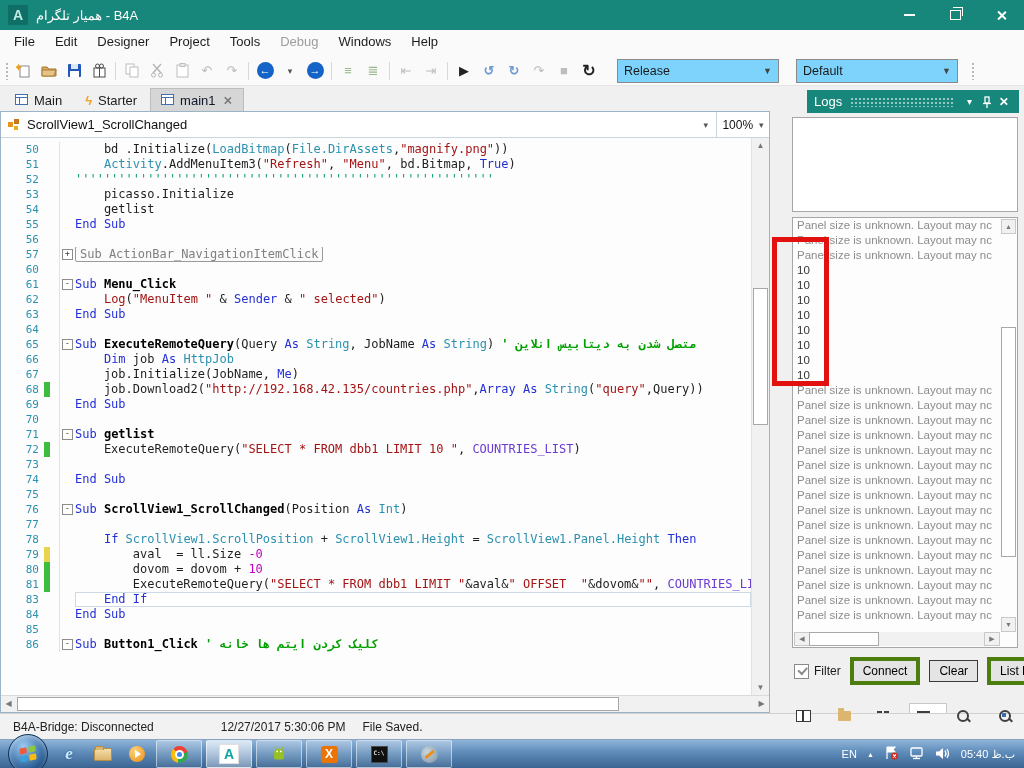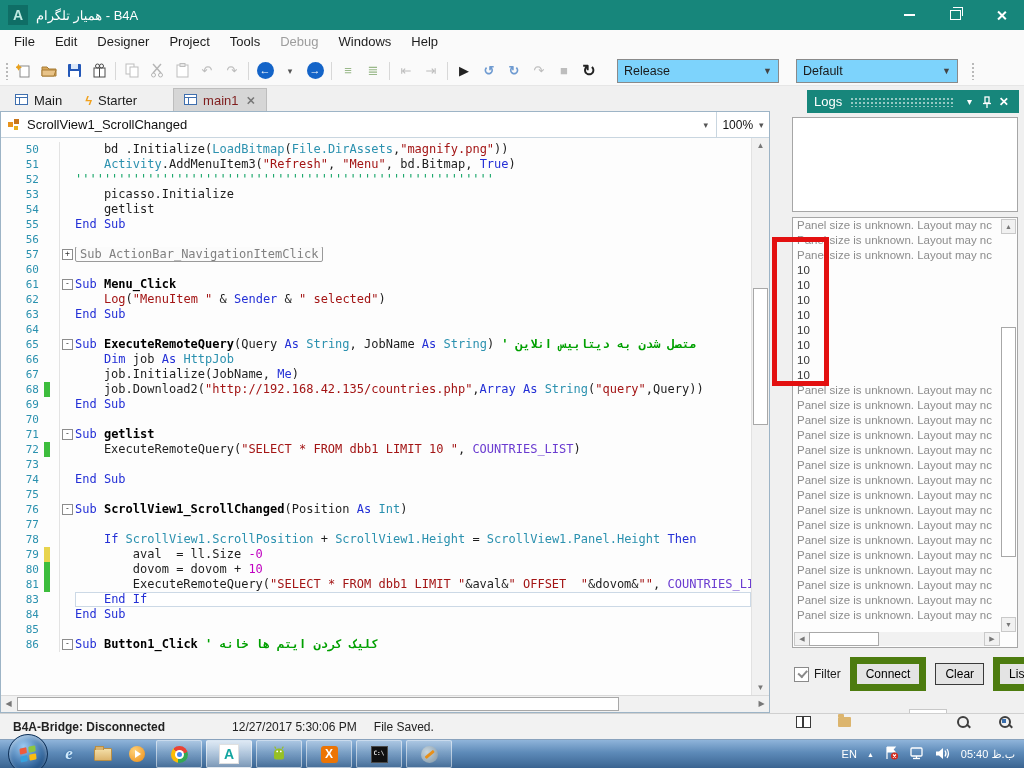--- a/index.html
+++ b/index.html
@@ -38,21 +38,21 @@
   .combo .dd{margin-left:auto;font-size:9px;color:#444;}
   .ml{margin-left:14px;}
 
   
   .content{flex:1;display:flex;min-height:0;}
   .left-col{width:770px;flex:none;display:flex;flex-direction:column;}
   .midgap{width:16px;flex:none;}
   
   .tabstrip{height:25px;display:flex;align-items:flex-end;padding-left:5px;gap:3px;flex:none;}
   .tab{height:22px;display:flex;align-items:center;gap:6px;padding:0 10px;font-size:13px;color:#1c1c1c;}
-  .tab.active{background:#d6d6d6;border:1px solid #bdbdbd;border-bottom:none;color:#7f1d1d;margin-left:23px;}
+  .tab.active{background:#d6d6d6;border:1px solid #bdbdbd;border-bottom:none;color:#0f172a;}
   .bolt{color:#f0a01c;font-weight:bold;font-size:13px;}
   .tabx{transform:scale(.8);}
 
   
   .editor{flex:1;display:flex;flex-direction:column;border:1px solid #9db4c6;background:#fff;min-height:0;}
   .crumb{height:25px;flex:none;border-bottom:1px solid #c9d6e0;display:flex;align-items:center;padding-left:6px;font-size:13px;color:#111;}
   .crumb-ic{margin-right:7px;display:flex;}
   .crumb .dd{margin-left:auto;font-size:9px;color:#555;padding:0 8px;}
   .zoombox{width:52px;height:100%;border-left:1px solid #c9d6e0;display:flex;align-items:center;justify-content:center;gap:6px;font-size:12px;}
   .zoombox .dd2{font-size:9px;color:#555;}
@@ -95,42 +95,42 @@
   .lvs-dn{position:absolute;bottom:0;left:0;right:0;height:13px;background:#f1f1f1;border:1px solid #c9c9c9;text-align:center;line-height:13px;}
   .lvs-th{position:absolute;left:0;right:0;top:108px;height:228px;background:#fff;border:1px solid #a8a8a8;}
   .list-hscroll{position:absolute;left:1px;right:17px;bottom:1px;height:14px;background:#f1f1f1;font-size:7px;color:#777;}
   .lhs-l{position:absolute;left:0;top:0;bottom:0;width:14px;border:1px solid #c9c9c9;text-align:center;line-height:12px;background:#f1f1f1;}
   .lhs-r{position:absolute;right:0;top:0;bottom:0;width:14px;border:1px solid #c9c9c9;text-align:center;line-height:12px;background:#f1f1f1;}
   .lhs-th{position:absolute;left:15px;top:0;bottom:0;width:68px;background:#fff;border:1px solid #a8a8a8;}
   .logs-buttons{flex:none;display:flex;align-items:center;gap:9px;margin:9px 2px 16px 8px;font-size:12px;color:#1a1a1a;}
   .chk{display:flex;align-items:center;gap:5px;}
   .chkbox{width:13px;height:13px;background:#fff;border:1px solid #8a8a8a;position:relative;}
   .tick{position:absolute;left:2.5px;top:2.5px;width:7px;height:3.5px;border-left:2px solid #8a8a8a;border-bottom:2px solid #8a8a8a;transform:rotate(-48deg);}
-  .btn{font:12px "Liberation Sans",sans-serif;background:#e4e4e4;border:7px solid #4d7c0f;padding:3px 9px;white-space:nowrap;}
+  .btn{font:12px "Liberation Sans",sans-serif;background:#e4e4e4;border:4px solid #4d7c0f;padding:3px 9px;white-space:nowrap;}
   .btn.focused{border:1.8px solid #3a3a3a;}
   .panel-tabs{flex:none;display:flex;gap:3px;margin:2px 0 0 3px;height:26px;}
   .ptab{display:flex;align-items:center;gap:4px;padding:0 7px;font-size:10px;color:#666;}
   .ptab.active{background:#fff;border:1px solid #c8c8c8;border-bottom:none;}
   .pi-book{width:13px;height:10px;border:1.5px solid #3a3a3a;background:#fff;position:relative;}
   .pi-book::before{content:"";position:absolute;left:5px;top:0;bottom:0;width:1.5px;background:#3a3a3a;}
   .pi-folder{width:13px;height:10px;background:#dcb56e;border-radius:1px;position:relative;}
   .pi-folder::before{content:"";position:absolute;left:0;top:-3px;width:6px;height:3px;background:#dcb56e;border-radius:1px 1px 0 0;}
   .pi-mod{width:12px;height:10px;display:grid;grid-template-columns:5px 5px;grid-gap:2px;}
   .pi-mod span{background:#3f3f3f;height:4px;}
   .pi-lines{width:13px;height:11px;display:flex;flex-direction:column;justify-content:space-between;padding:1px 0;}
   .pi-lines span{height:2px;background:#3f3f3f;}
   .pi-lines span:nth-child(1){width:13px}.pi-lines span:nth-child(2){width:9px}.pi-lines span:nth-child(3){width:13px}.pi-lines span:nth-child(4){width:7px}
   .pi-search{width:8px;height:8px;border:2px solid #3f3f3f;border-radius:50%;position:relative;margin-right:3px;}
   .pi-search::after{content:"";position:absolute;left:7px;top:7px;width:5px;height:2px;background:#3f3f3f;transform:rotate(45deg);}
   .pi-search.pin::before{content:"";position:absolute;left:1px;top:1px;width:4px;height:4px;background:#3a6fae;}
   .pdots{color:#666;}
 
   
   .statusbar{height:26px;flex:none;background:#f2f2f2;border-top:1px solid #d0d0d0;display:flex;align-items:center;font-size:12px;color:#222;padding-left:13px;}
-  .statusbar .s1{margin-right:37px;font-weight:bold;} .statusbar .s2{margin-right:17px;margin-left:30px;}
+  .statusbar .s1{margin-right:37px;} .statusbar .s2{margin-right:17px;margin-left:30px;}
 
   
   .taskbar{position:fixed;left:0;bottom:0;width:1024px;height:28px;
     background:linear-gradient(#8fb4da,#5d8ab8 45%,#446f9c 85%,#3a6390);
     border-top:1px solid rgba(255,255,255,.4);display:flex;align-items:center;}
   .orb{position:absolute;left:8px;top:-6px;width:38px;height:38px;border-radius:50%;
     background:radial-gradient(circle at 38% 30%,#9ccaf2 0%,#4b7fb4 45%,#1d4d83 75%,#0d2f57 100%);
     border:1px solid #0f3158;box-shadow:inset 0 2px 5px rgba(255,255,255,.55);
     display:flex;align-items:center;justify-content:center;}
   .flagq{display:grid;grid-template-columns:7px 7px;grid-gap:1.5px;transform:rotate(-6deg) skewY(-6deg);}

